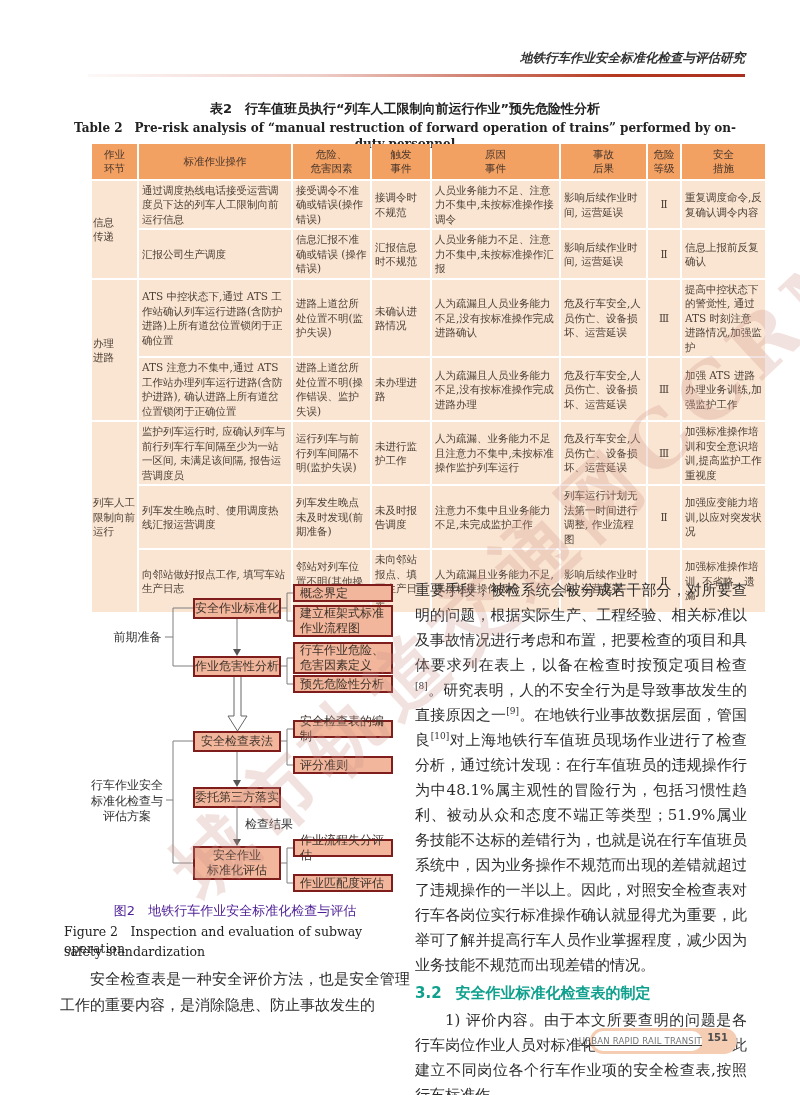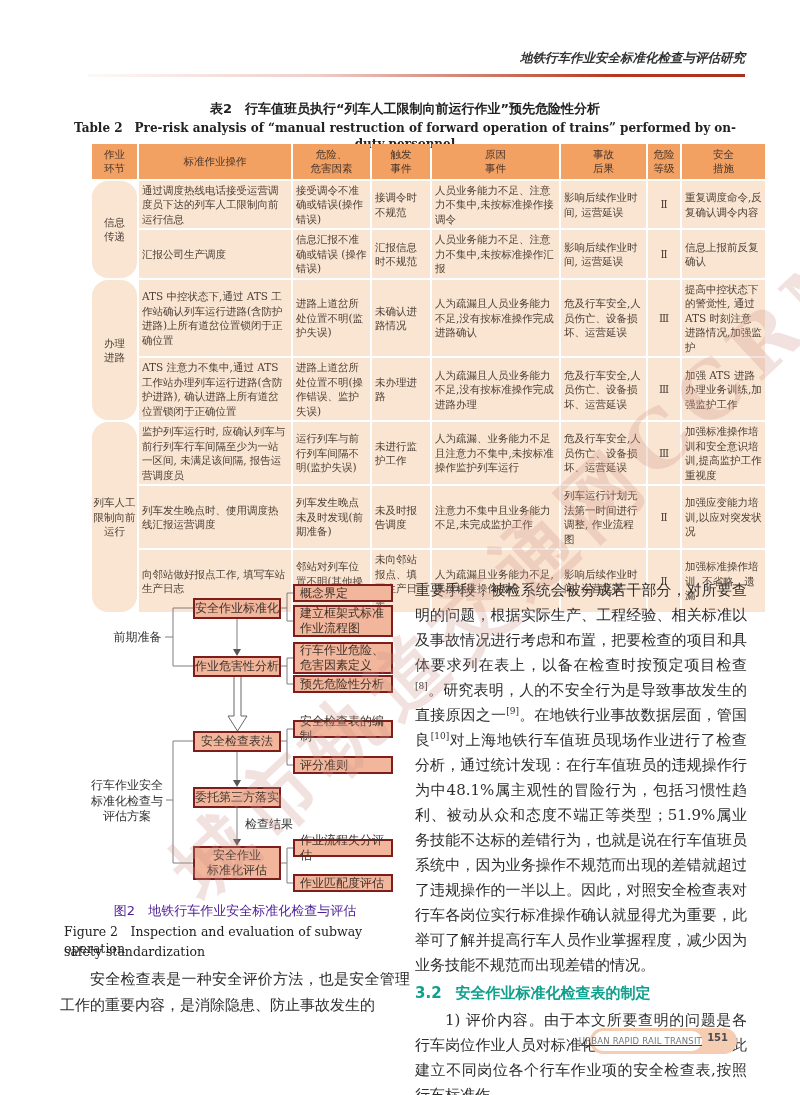--- a/index.html
+++ b/index.html
@@ -18,21 +18,21 @@
   .tbl-title-zh{position:absolute;top:100px;left:60px;width:690px;text-align:center;
                 font-family:"DejaVu Sans","Liberation Sans",sans-serif;font-weight:bold;font-size:13px;color:#222;}
   .tbl-title-en{position:absolute;top:120px;left:60px;width:690px;text-align:center;
                 font-weight:bold;font-size:12px;color:#222;}
   
   .risk-table{position:absolute;top:142px;left:90px;border-collapse:separate;border-spacing:2px;
               table-layout:fixed;width:659px;font-size:10.5px;line-height:1.38;color:#4b3f36;}
   .risk-table th{background:#f2a163;font-weight:normal;text-align:center;vertical-align:middle;
                  padding:3px 2px;white-space:pre-line;color:#4a372c;}
   .risk-table td{background:#fae5d2;vertical-align:middle;padding:2px 3px;text-align:left;}
-  .risk-table td.grp{text-align:center;white-space:pre-line;padding:2px 1px;border-radius:16px;}
+  .risk-table td.grp{white-space:pre-line;padding:2px 1px;}
   .risk-table td.lvl{text-align:center;}
   
   .flowchart{position:absolute;left:60px;top:578px;width:344px;height:318px;}
   .flowchart svg{position:absolute;left:0;top:0;}
   .fc-box{position:absolute;box-sizing:border-box;background:#f1b69b;border:2px solid #7f1d1d;
           font-family:"DejaVu Sans","Liberation Sans",sans-serif;
           font-size:12px;color:#41332c;display:flex;align-items:center;justify-content:center;
           text-align:center;white-space:pre-line;line-height:1.25;}
   .fc-box.side{justify-content:flex-start;text-align:left;padding-left:5px;}
   .fc-label{position:absolute;font-size:12px;color:#333;white-space:pre-line;text-align:center;

